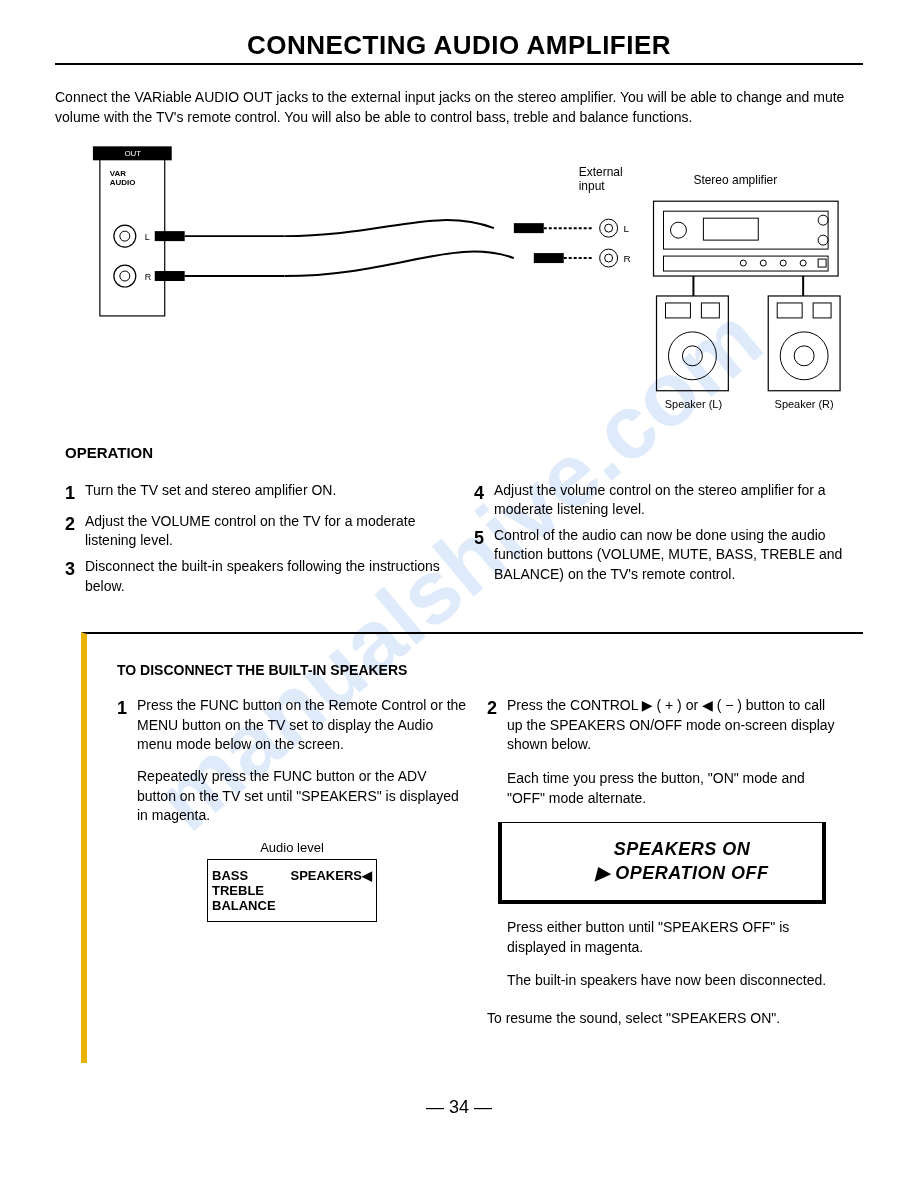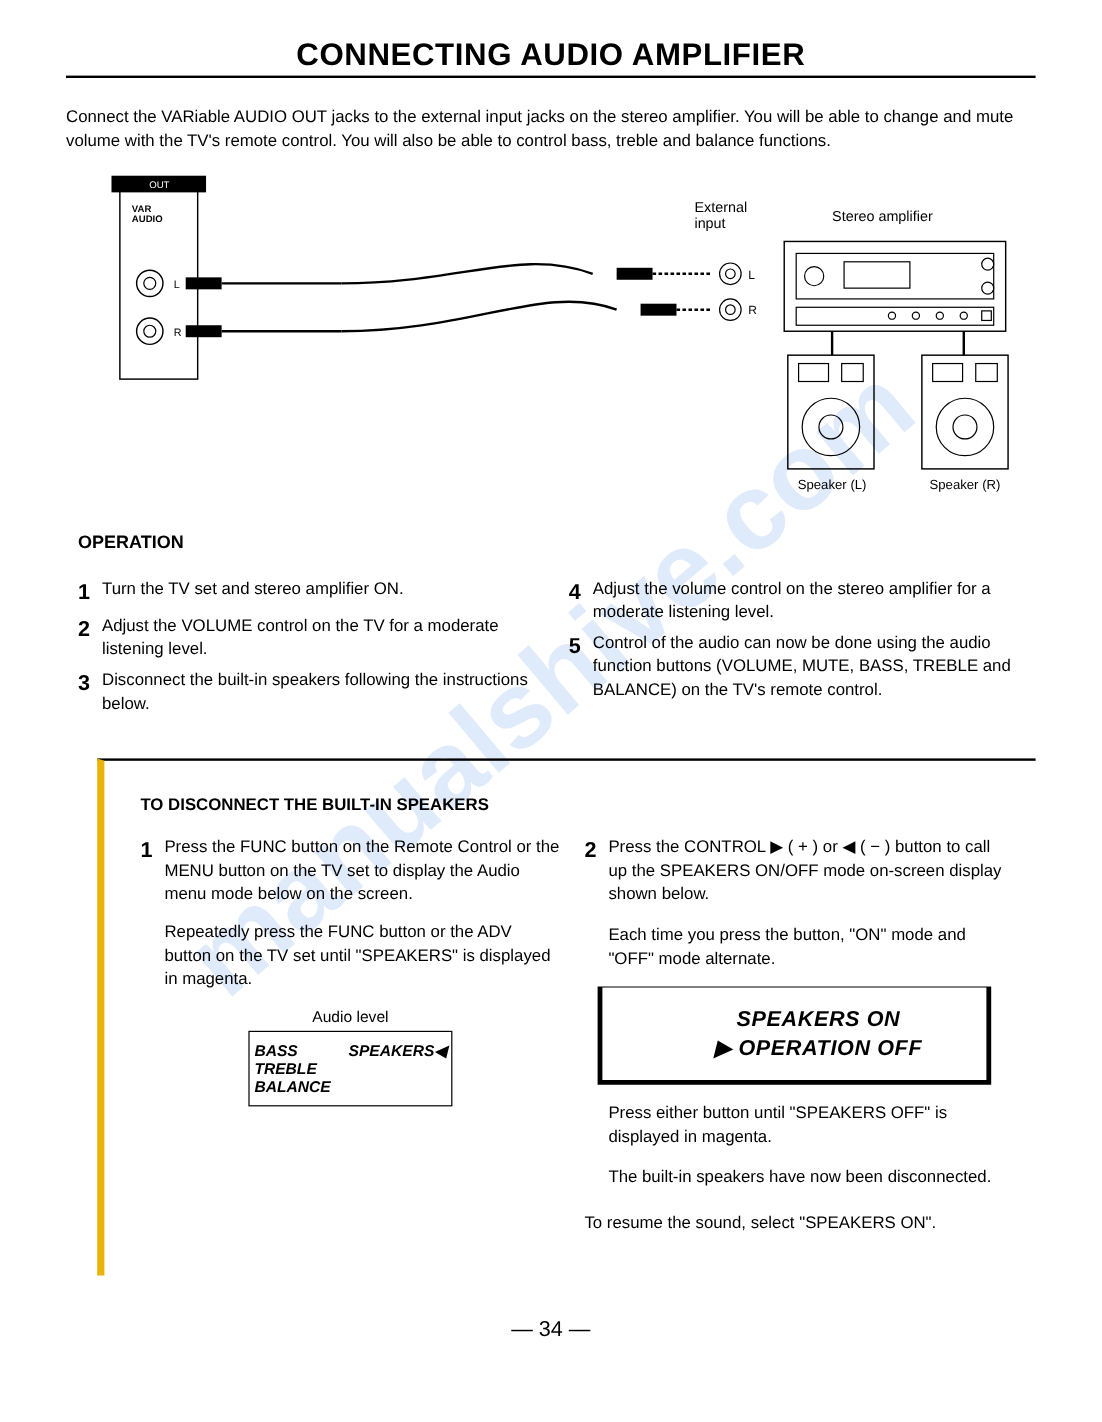--- a/index.html
+++ b/index.html
@@ -28,21 +28,21 @@
   .subhead { font-weight: 900; font-size: 15px; margin: 6px 0 16px 10px; }
   .twocol { display: flex; gap: 20px; }
   .col { flex: 1; }
   .step { display: flex; margin: 4px 0 6px 0; line-height: 1.4; }
   .step .num { font-weight: 900; font-size: 18px; width: 20px; flex-shrink: 0; }
   .step .txt { flex: 1; }
   .boxframe { border-left: 6px solid #eab308; border-top: 2px solid #000; margin: 30px 0 0 26px; padding: 28px 26px 20px 30px; }
   .boxhead { font-weight: 900; font-size: 14px; margin-bottom: 14px; }
   .indent { margin-left: 20px; line-height: 1.4; }
   .menucap { text-align: center; font-size: 13px; margin: 4px 0 4px 0; }
-  .menu1 { border: 1px solid #000; width: 160px; margin: 0 auto; padding: 8px 4px; font-family: Arial, sans-serif; font-weight: bold; font-style: italic; font-size: 13px; }
+  .menu1 { border: 1px solid #000; width: 160px; margin: 0 auto; padding: 8px 4px; font-family: Arial, sans-serif; font-weight: bold; font-size: 13px; }
   .menu1 .row { display: flex; justify-content: space-between; }
   .onoffbox { border-left: 4px solid #000; border-bottom: 4px solid #000; border-right: 4px solid #000; border-top: 1px solid #000; width: 320px; margin: 8px auto 14px auto; padding: 14px 0; text-align: center; font-family: Arial, sans-serif; font-weight: 900; font-style: italic; font-size: 18px; letter-spacing: 0.5px; }
   .onoffbox .line { margin: 2px 0; padding-left: 40px; }
   .pagenum { text-align: center; margin-top: 34px; font-size: 18px; }
   .wm { position: absolute; left: 50%; top: 50%; transform: translate(-50%,-50%) rotate(-40deg); font-size: 90px; color: rgba(80,140,230,0.18); font-weight: bold; pointer-events: none; z-index: 0; white-space: nowrap; }
   .content { position: relative; z-index: 1; }
 </style>
 </head>
 <body>
 

